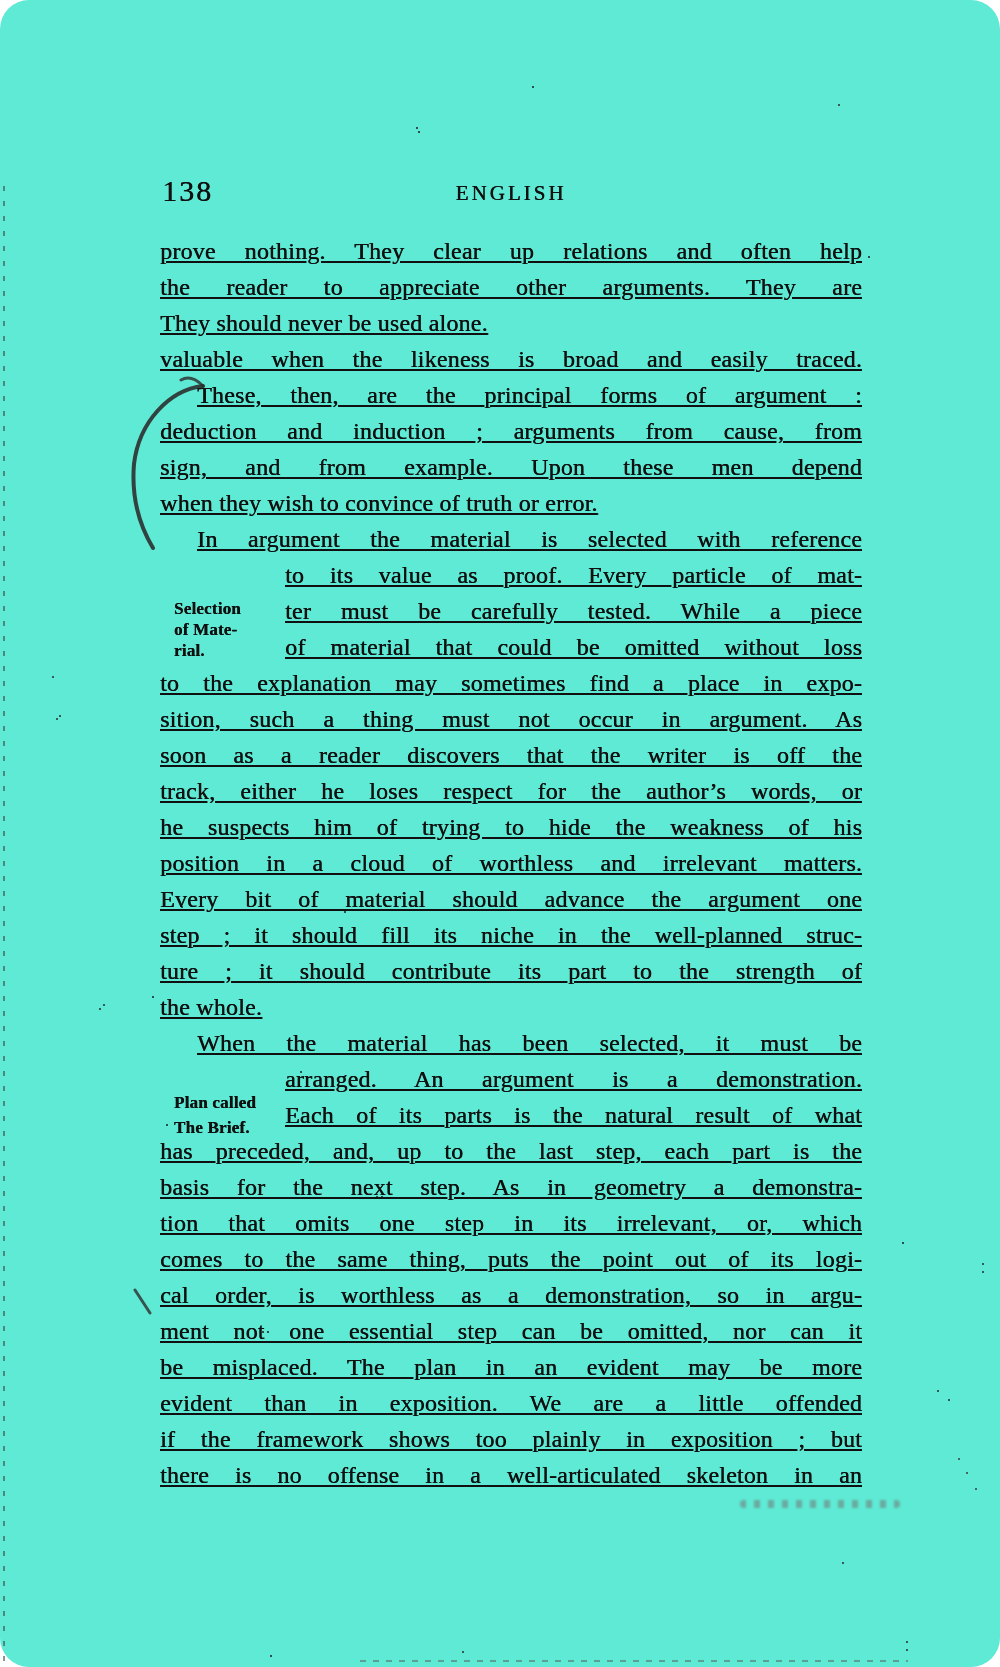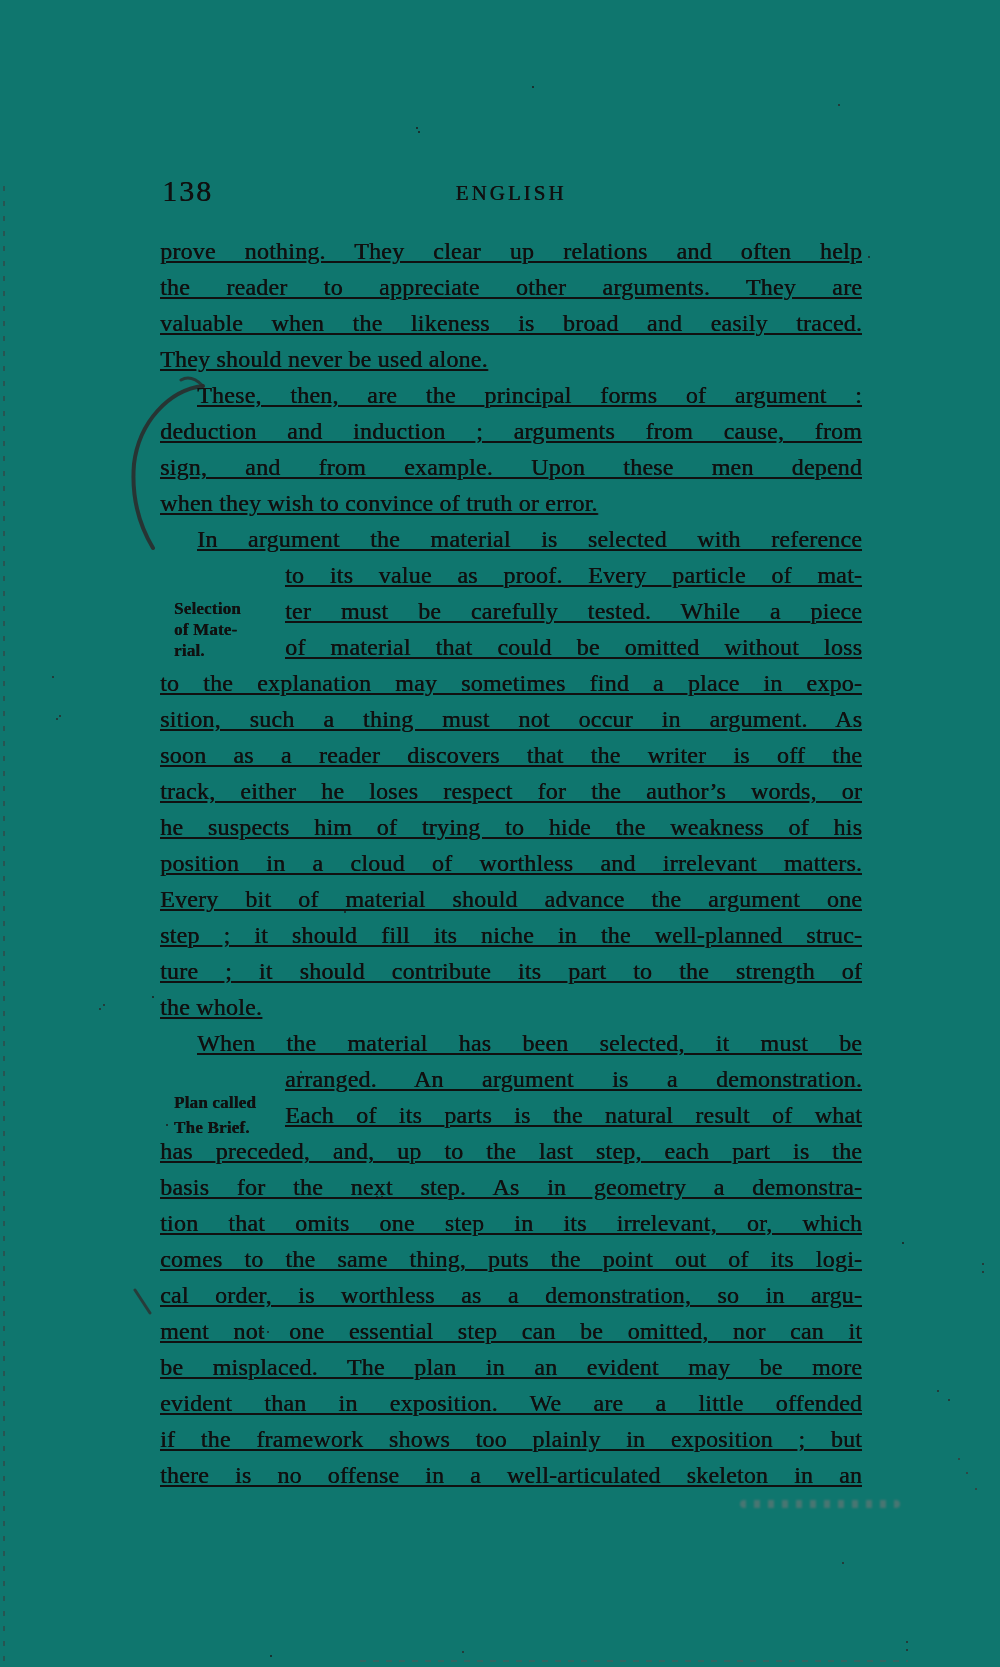--- a/index.html
+++ b/index.html
@@ -3,21 +3,21 @@
 <meta charset="utf-8">
 <title>Scanned book page</title>
 <style>
   html,body{margin:0;padding:0;}
   body{
     width:1000px;height:1667px;position:relative;overflow:hidden;
     background:#ffffff;
     font-family:"Liberation Serif","DejaVu Serif",serif;
     color:#101010;
   }
-  .page{position:absolute;inset:0;background:#0f766e;}
+  .page{position:absolute;inset:0;background:#5eead4;border-radius:29px;}
 
   
   .header-row{position:absolute;left:160px;top:174px;width:702px;height:40px;}
   .pageno{
     position:absolute;left:2px;top:0;font-size:30px;letter-spacing:2px;
     text-shadow:0.5px 0 0 currentColor;
   }
   .running-head{
     position:absolute;left:0;right:0;top:7px;text-align:center;
     font-size:21px;letter-spacing:3px;text-shadow:0.4px 0 0 currentColor;
@@ -103,22 +103,22 @@
   <div class="header-row">
     <span class="pageno">138</span>
     <span class="running-head">ENGLISH</span>
   </div>
 
   <div class="textblock">
 
     <div class="para">
       <div class="tline">prove nothing.  They clear up relations and often help</div>
       <div class="tline">the reader to appreciate other arguments.  They are</div>
+      <div class="tline last">They should never be used alone.</div>
       <div class="tline">valuable when the likeness is broad and easily traced.</div>
-      <div class="tline last">They should never be used alone.</div>
     </div>
 
     <div class="para">
       <div class="tline indent">These, then, are the principal forms of argument :</div>
       <div class="tline">deduction and induction ; arguments from cause, from</div>
       <div class="tline">sign, and from example.  Upon these men depend</div>
       <div class="tline last">when they wish to convince of truth or error.</div>
     </div>
 
     <div class="para">

